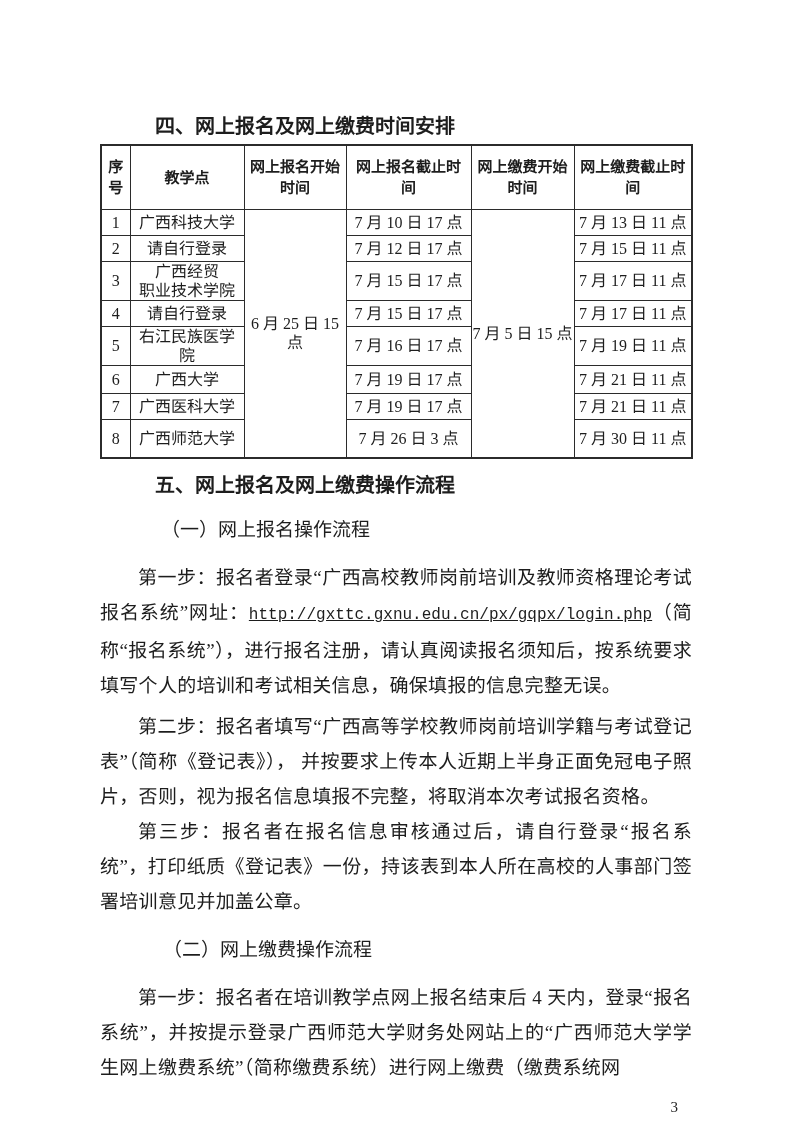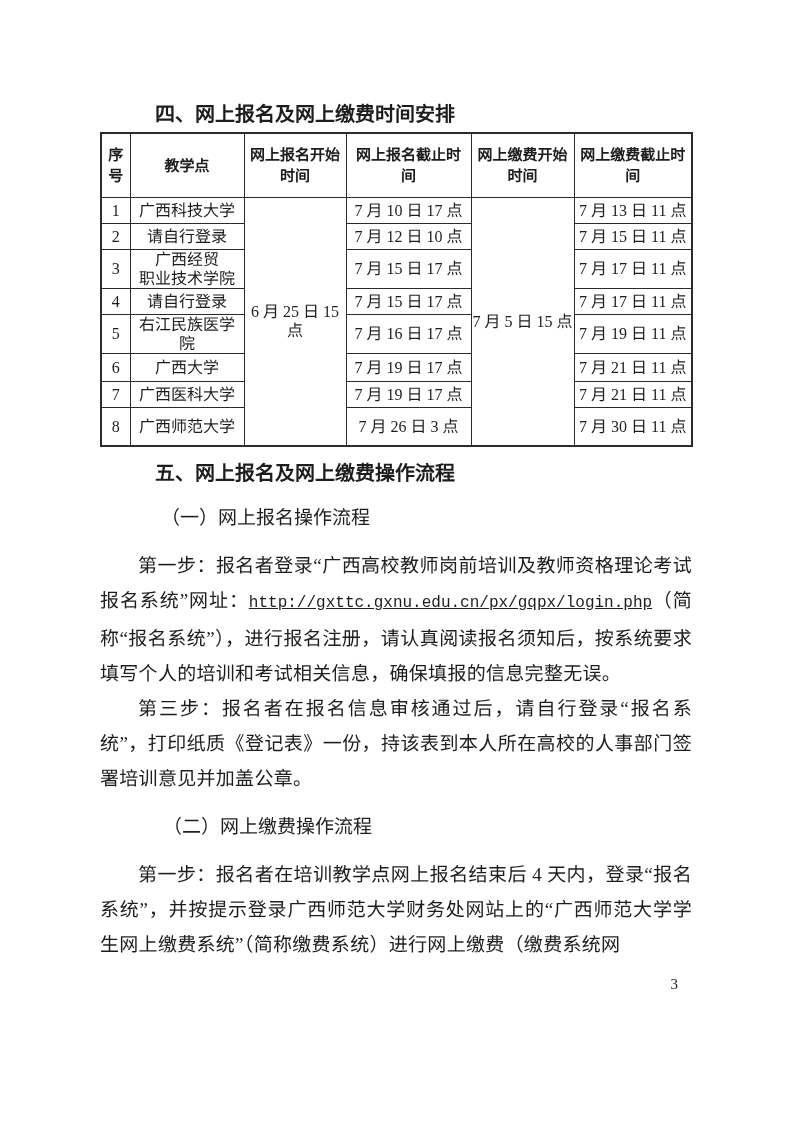--- a/index.html
+++ b/index.html
@@ -1,21 +1,21 @@
 <!DOCTYPE html>
 <html lang="zh-CN"><head>
 <meta charset="utf-8">
 <style>
   html,body{margin:0;padding:0;}
   body{
     width:793px;height:1122px;background:#ffffff;color:#1d1d1d;
     font-family:"Liberation Serif","DejaVu Serif",serif;
     position:relative;overflow:hidden;
   }
-  .content{position:absolute;left:100px;top:0;width:592px;}
+  .content{position:absolute;left:100px;top:12px;width:592px;}
 
   
   .h-main{
     font-family:"Liberation Sans","DejaVu Sans",sans-serif;
     font-weight:bold;font-size:20px;line-height:28px;
     text-indent:55px;margin:100px 0 0 0;white-space:nowrap;
   }
   .h-main.second{margin-top:12px;}
 
   
@@ -91,21 +91,21 @@
         <td>1</td>
         <td>广西科技大学</td>
         <td rowspan="8">6 月 25 日 15 点</td>
         <td>7 月 10 日 17 点</td>
         <td rowspan="8">7 月 5 日 15 点</td>
         <td>7 月 13 日 11 点</td>
       </tr>
       <tr class="r-s">
         <td>2</td>
         <td>请自行登录</td>
-        <td>7 月 12 日 10 点</td>
+        <td>7 月 12 日 17 点</td>
         <td>7 月 15 日 11 点</td>
       </tr>
       <tr class="r-l">
         <td>3</td>
         <td>广西经贸
 职业技术学院</td>
         <td>7 月 15 日 17 点</td>
         <td>7 月 17 日 11 点</td>
       </tr>
       <tr class="r-s">
@@ -140,20 +140,21 @@
       </tr>
     </tbody>
   </table>
 
   <h2 class="h-main second">五、网上报名及网上缴费操作流程</h2>
 
   <p class="sub-heading">（一）网上报名操作流程</p>
 
   <p class="para p1-head"><span>第一步：报名者登录“广西高校教师岗前培训及教师资格理论考试报名系统”网址：</span><a class="url-link" href="#">http://gxttc.gxnu.edu.cn/px/gqpx/login.php</a><span>（简称“报名系统”），进行报名注册，请认真阅读报名须知后，按系统要求填写个人的培训和考试相关信息，确保填报的信息完整无误。</span></p>
 
+  <p class="para gap">第二步：报名者填写“广西高等学校教师岗前培训学籍与考试登记表”（简称《登记表》）， 并按要求上传本人近期上半身正面免冠电子照片，否则，视为报名信息填报不完整，将取消本次考试报名资格。</p>
 
   <p class="para">第三步：报名者在报名信息审核通过后，请自行登录“报名系统”，打印纸质《登记表》一份，持该表到本人所在高校的人事部门签署培训意见并加盖公章。</p>
 
   <p class="sub-heading" style="text-indent:50px">（二）网上缴费操作流程</p>
 
   <p class="para">第一步：报名者在培训教学点网上报名结束后 4 天内，登录“报名系统”，并按提示登录广西师范大学财务处网站上的“广西师范大学学生网上缴费系统”（简称缴费系统）进行网上缴费（缴费系统网</p>
 
   <div class="page-num">3</div>
 
 </div>

